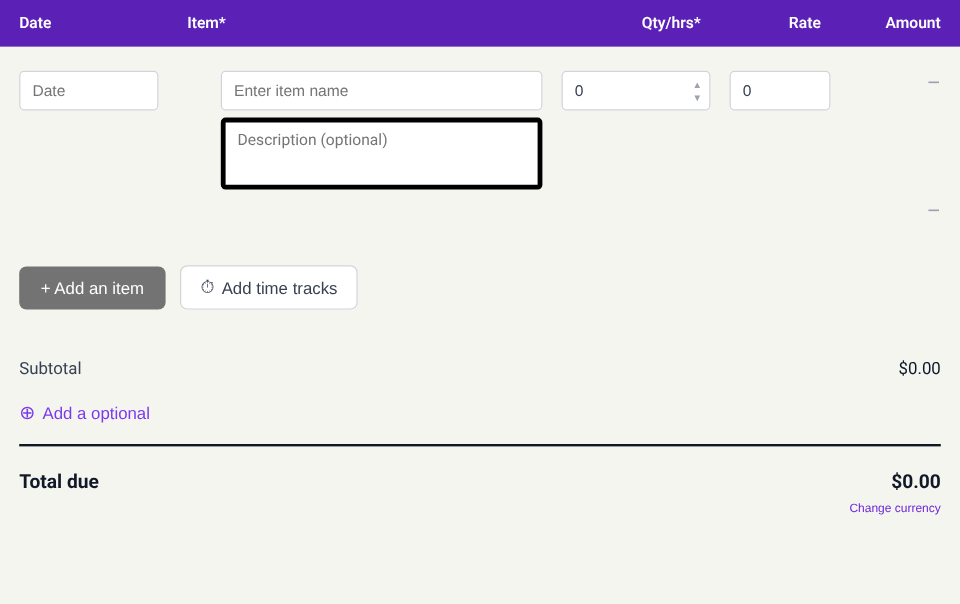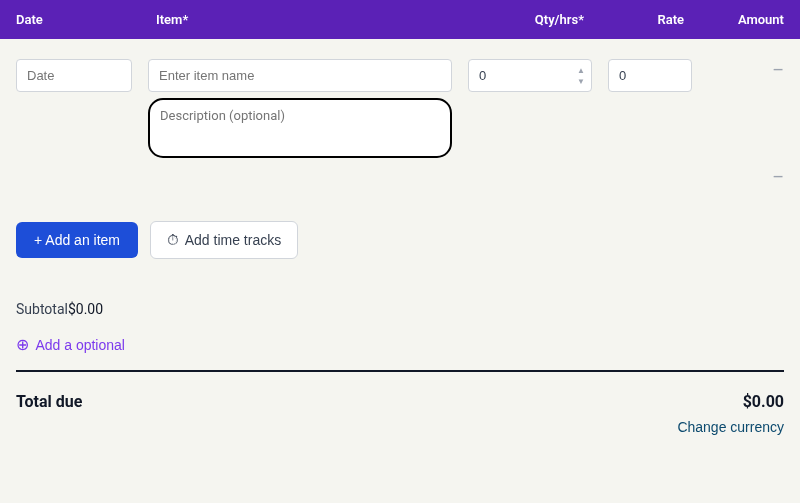--- a/index.html
+++ b/index.html
@@ -69,22 +69,22 @@
       width: 100%;
     }
 
     .item-name-input {
       width: 100%;
       margin-bottom: 6px;
     }
 
     .description-input {
       width: 100%;
-      border: 2px solid #000000;
-      border-radius: 15px;
+      border: 4px solid #000000;
+      border-radius: 4px;
       padding: 8px 10px;
       font-size: 13px;
       background: white;
       color: #6b7280;
       resize: none;
       height: 60px;
       outline: none;
       font-family: inherit;
     }
 
@@ -155,21 +155,21 @@
       display: flex;
       align-items: center;
       gap: 12px;
       padding: 16px 16px 24px;
     }
 
     .btn-add-item {
       display: flex;
       align-items: center;
       gap: 6px;
-      background: #1d4ed8;
+      background: #737373;
       color: white;
       border: none;
       border-radius: 6px;
       padding: 10px 18px;
       font-size: 14px;
       font-weight: 500;
       cursor: pointer;
     }
 
     .btn-add-tracks {
@@ -187,20 +187,21 @@
     }
 
     .totals-section {
       margin-top: 8px;
       padding: 0 16px 16px;
     }
 
     .totals-row {
       display: flex;
       align-items: center;
+      justify-content: space-between;
       padding: 10px 0;
     }
 
     .totals-label {
       font-size: 14px;
       color: #374151;
     }
 
     .totals-value {
       font-size: 14px;
@@ -283,29 +284,30 @@
 
     .change-currency-row {
       display: flex;
       justify-content: flex-end;
       padding-bottom: 8px;
     }
 
     .change-currency-btn {
       background: none;
       border: none;
-      color: #0c4a6e;
-      font-size: 14px;
+      color: #6d28d9;
+      font-size: 10px;
       cursor: pointer;
       padding: 0;
     }
 
     .item-cell-inner {
       display: flex;
       flex-direction: column;
+      margin-left: 36px;
     }
   </style>
 </head>
 <body>
 
 <div class="table-header">
   <div class="col">Date</div>
   <div class="col">Item*</div>
   <div class="col col-right">Qty/hrs*</div>
   <div class="col col-right">Rate</div>

